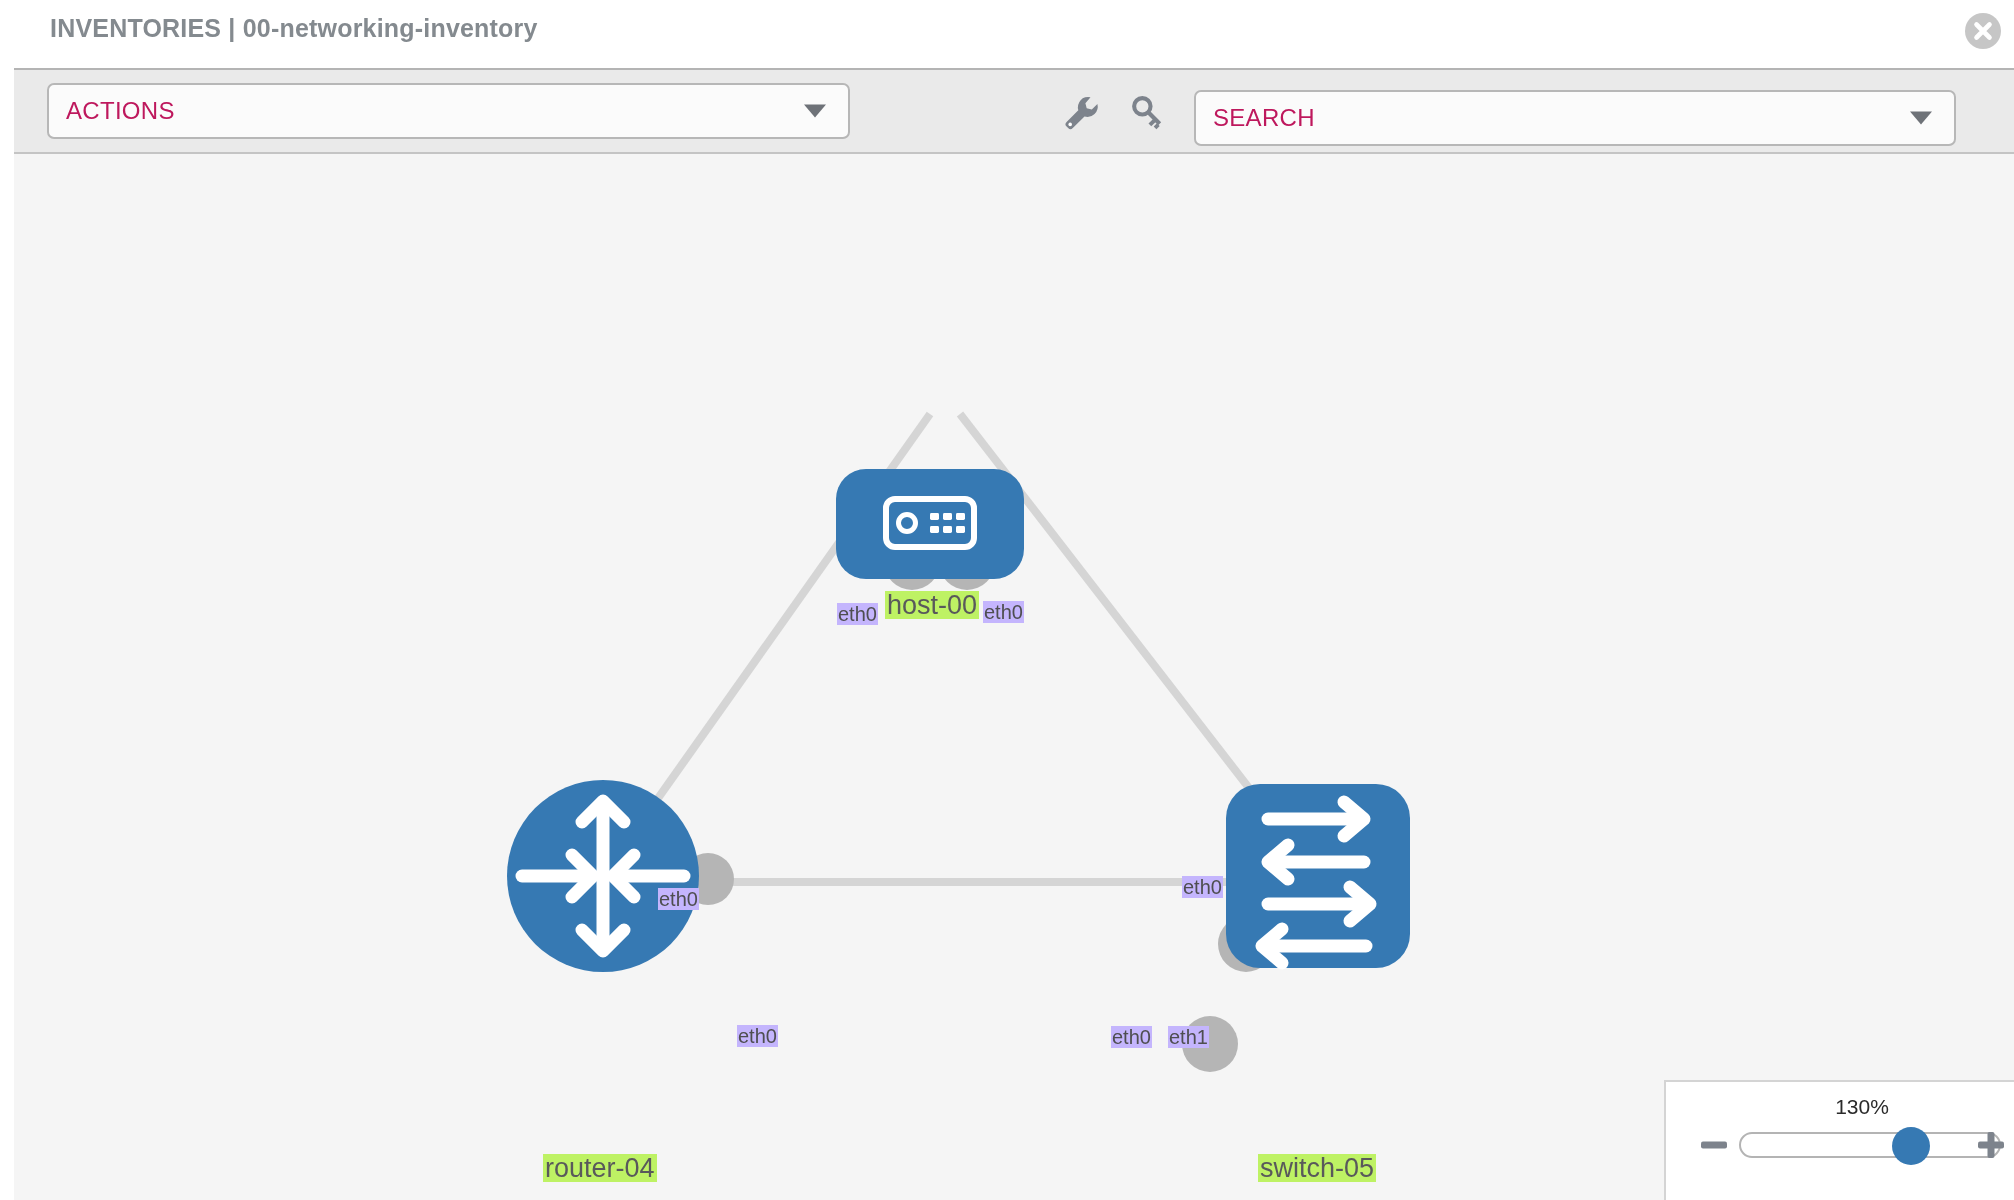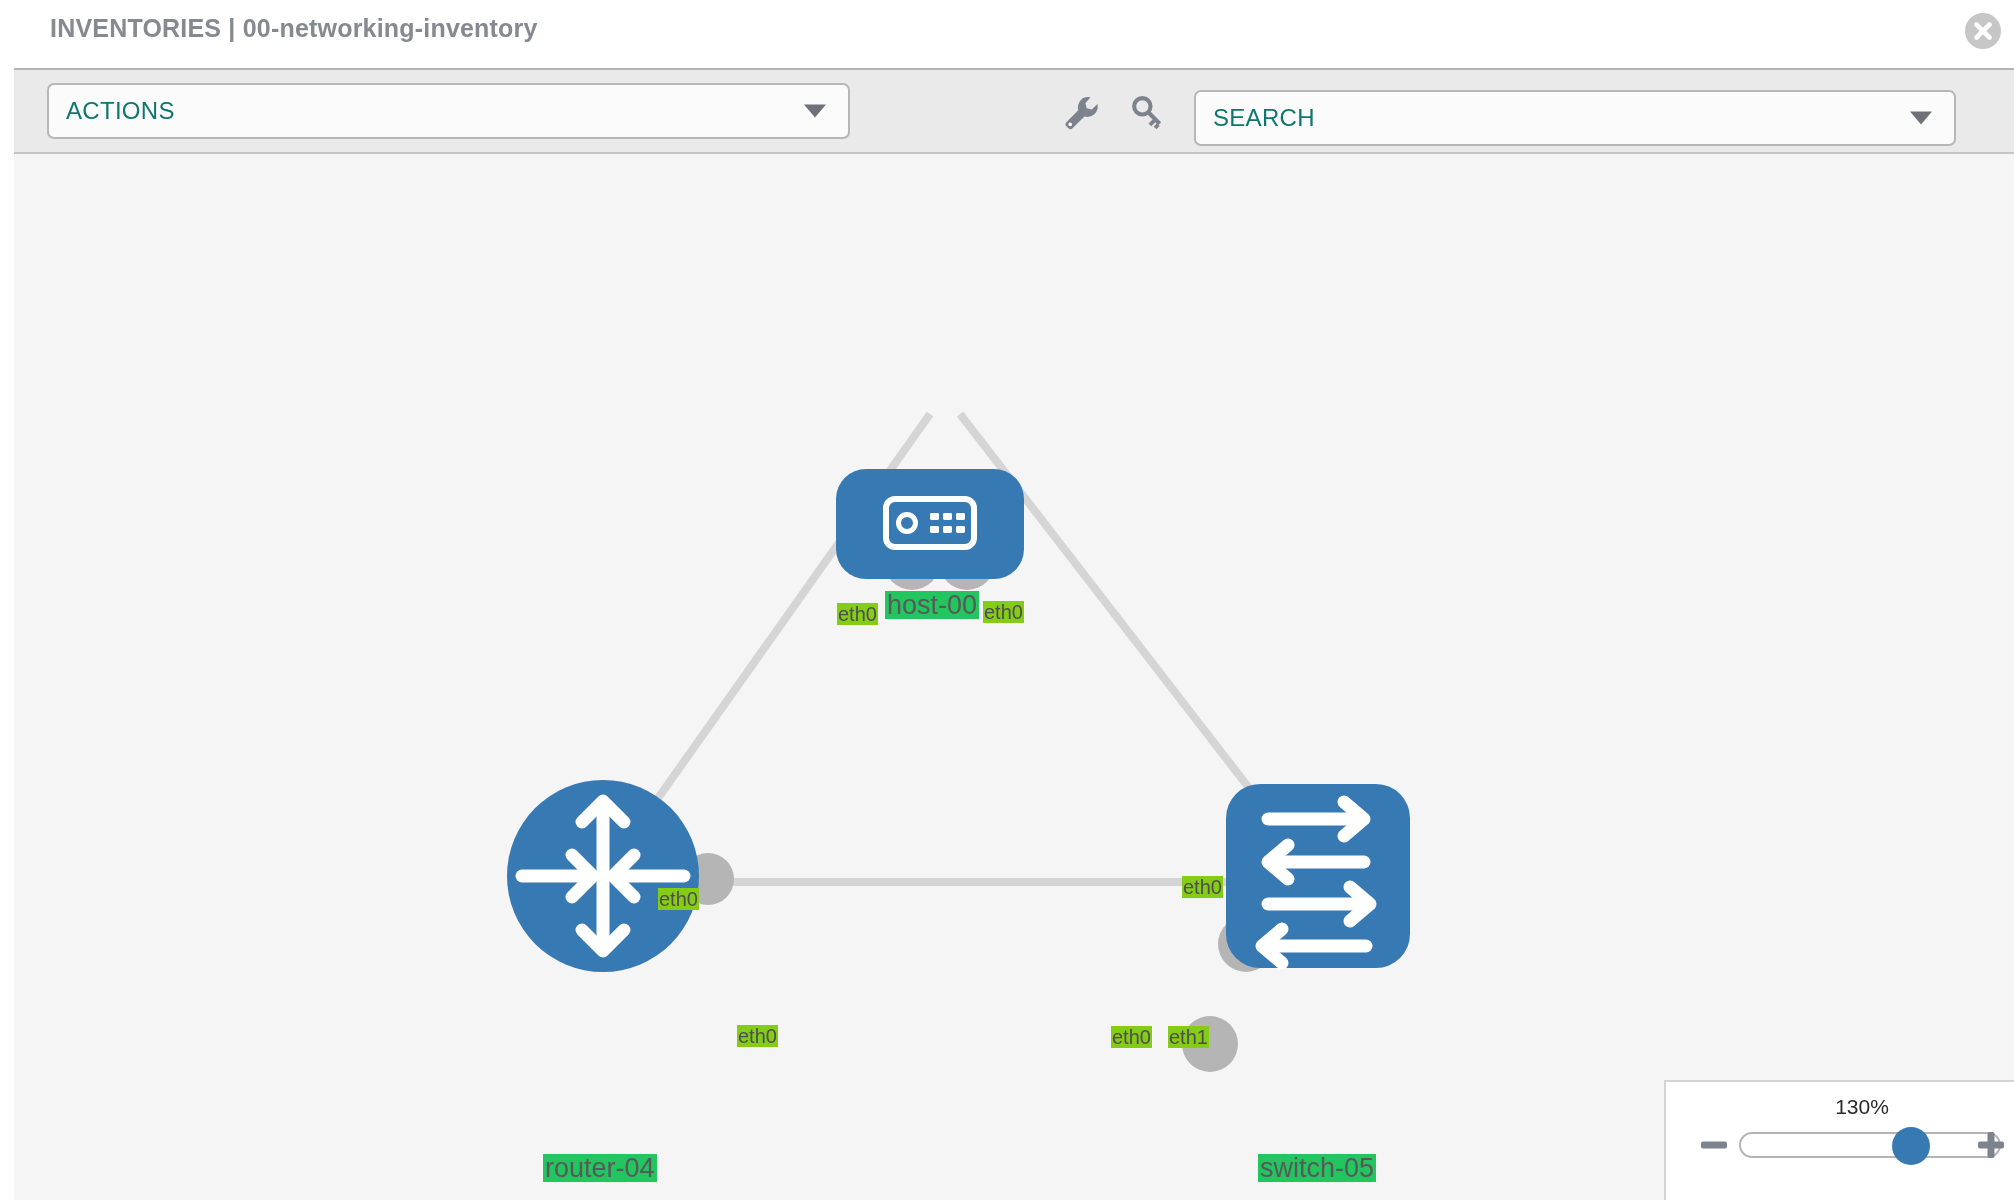--- a/index.html
+++ b/index.html
@@ -52,21 +52,21 @@
     border-radius: 7px;
     height: 56px;
   }
   .actions-select { left: 33px; top: 13px; width: 803px; }
   .search-select  { left: 1180px; top: 20px; width: 762px; }
   .select-label {
     position: absolute;
     left: 17px; top: 50%;
     transform: translateY(-50%);
     font-size: 24px;
-    color: #0f766e;
+    color: #be185d;
     letter-spacing: 0.3px;
     white-space: nowrap;
   }
   .caret {
     position: absolute;
     right: 22px; top: 50%;
     transform: translateY(-50%);
     width: 0; height: 0;
     border-left: 11px solid transparent;
     border-right: 11px solid transparent;
@@ -89,30 +89,30 @@
     background: #f5f5f5;
     overflow: hidden;
   }
   .topo-svg { position: absolute; top: 0; left: 0; }
 
   
   .node-label {
     position: absolute;
     font-size: 27px;
     color: #59595b;
-    background: #22c55e;
+    background: #bef264;
     white-space: nowrap;
     line-height: 1.05;
     padding: 0 2px;
   }
   .iface-label {
     position: absolute;
     font-size: 20px;
     color: #4e4e50;
-    background: #84cc16;
+    background: #c4b5fd;
     white-space: nowrap;
     line-height: 1.1;
     padding: 0 1px;
   }
 
   
   .zoom-panel {
     position: absolute;
     right: 0; bottom: 0;
     width: 364px; height: 120px;

